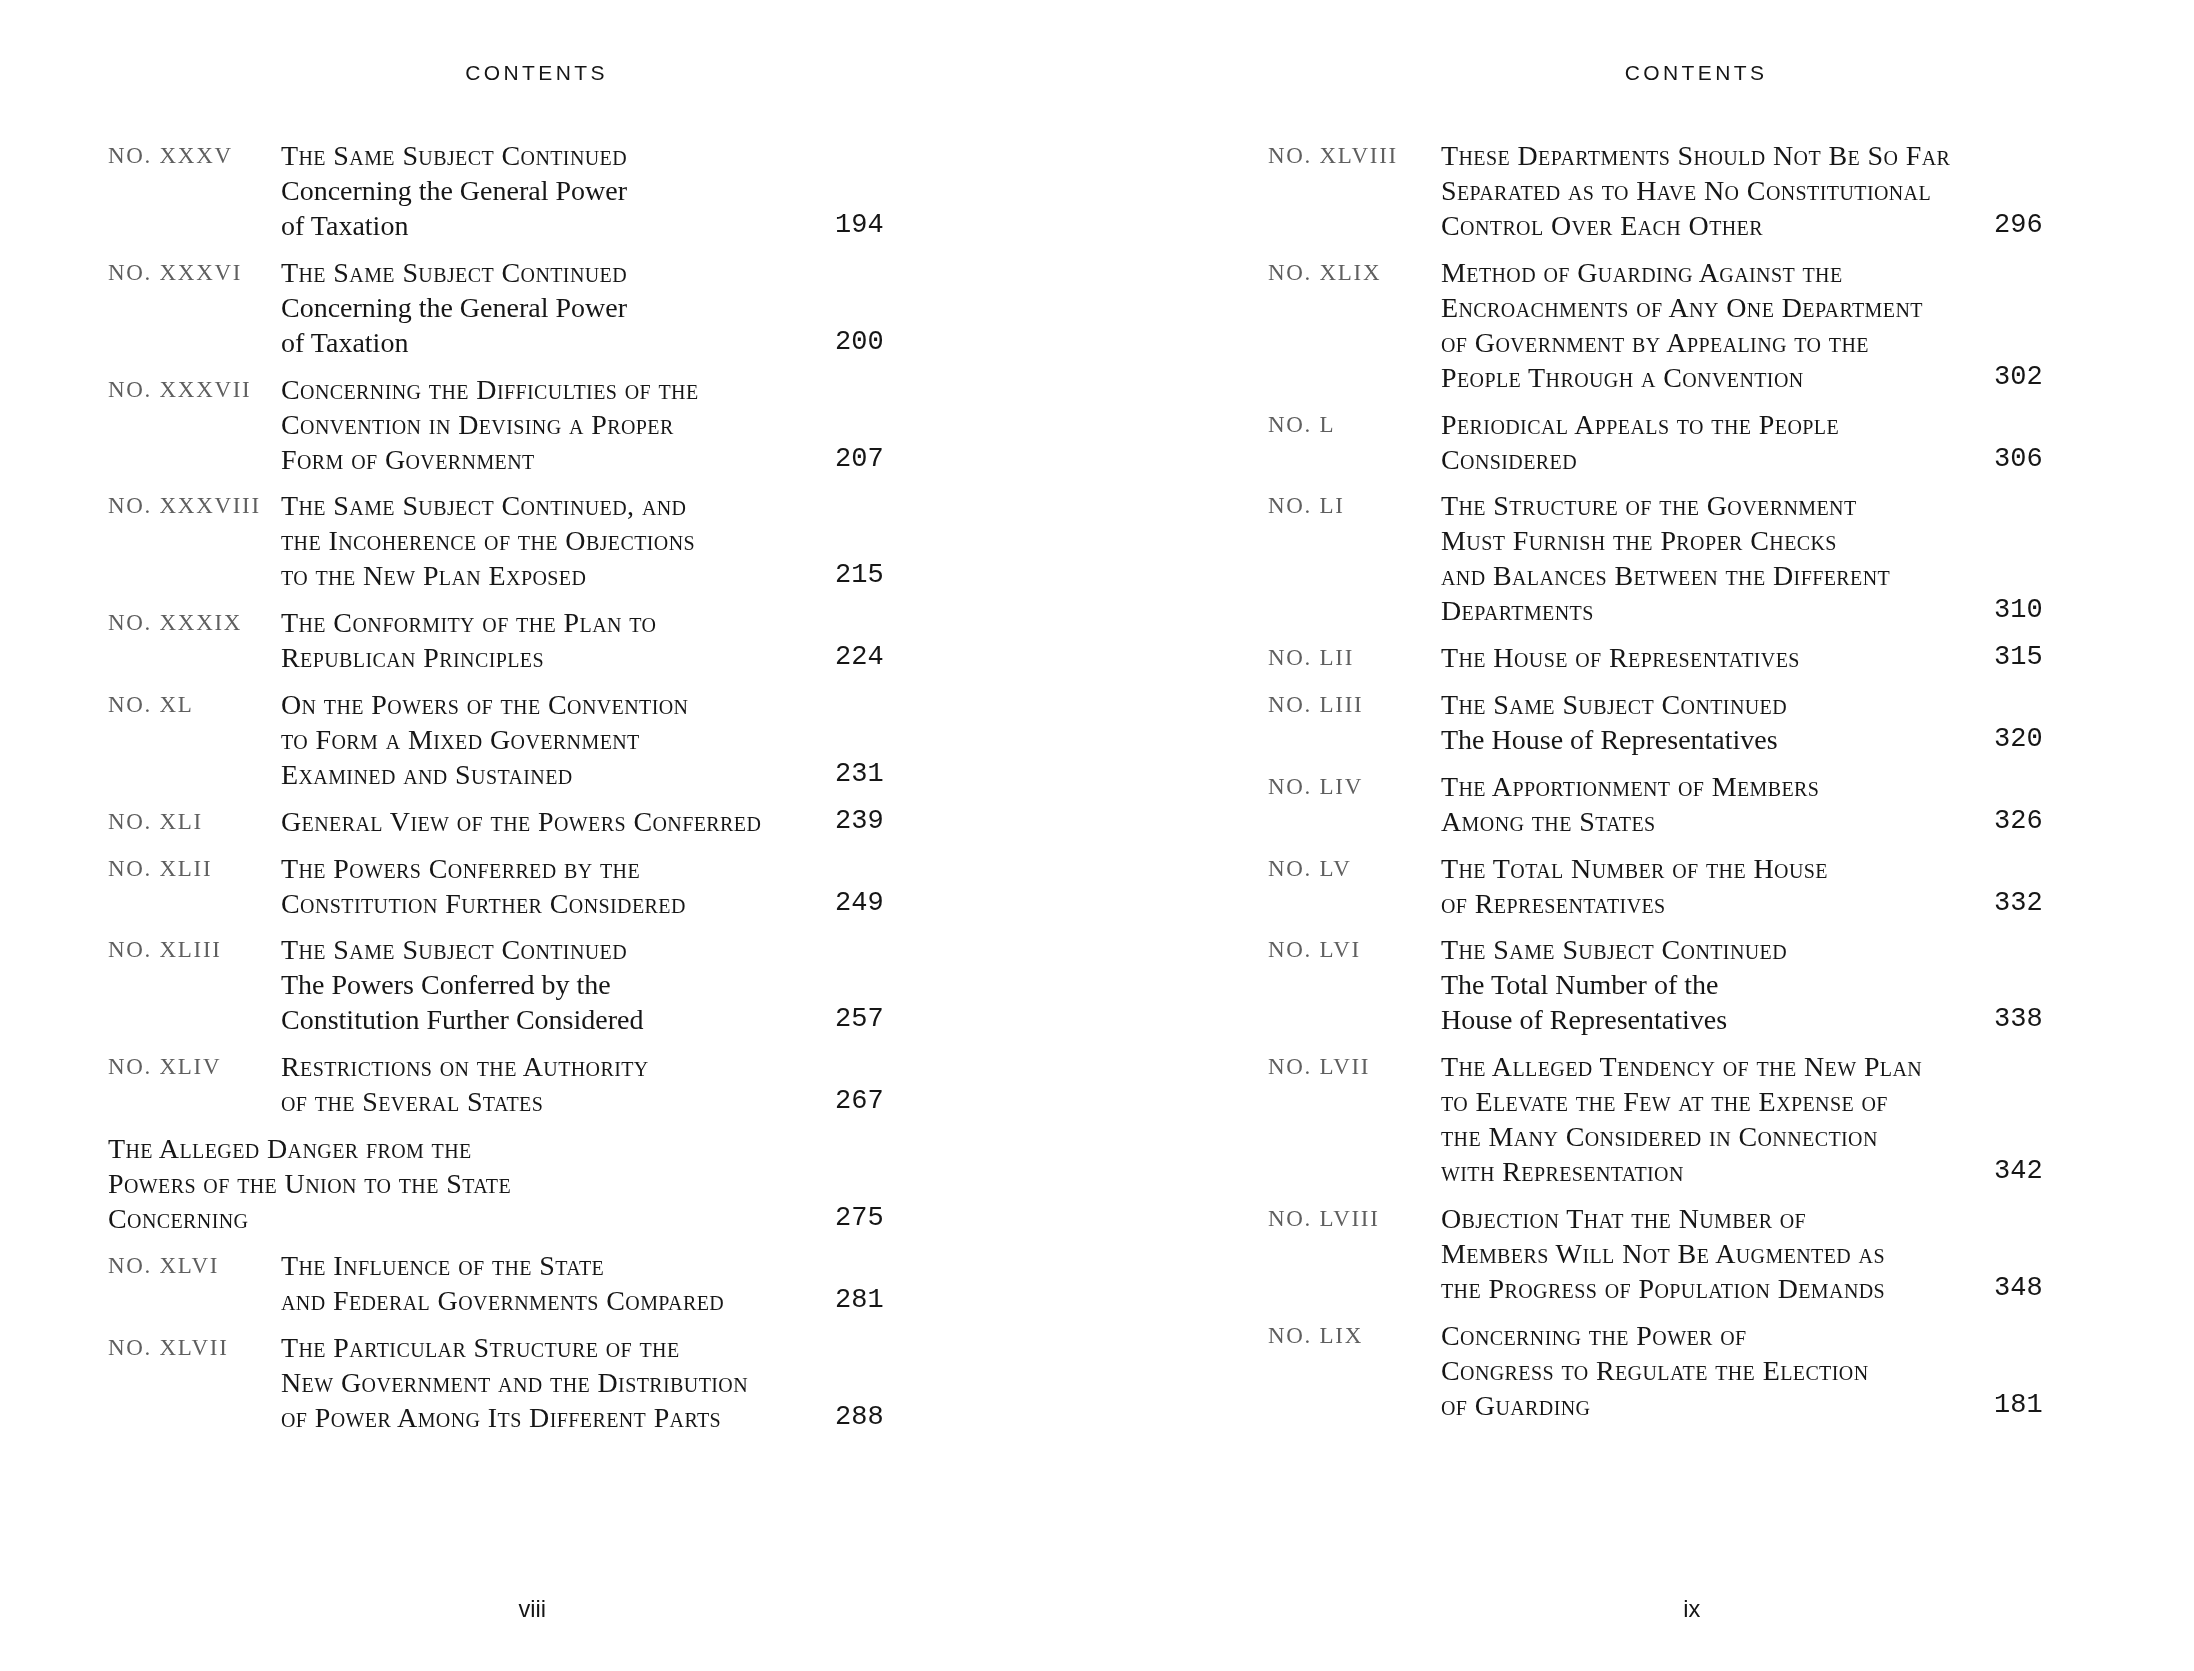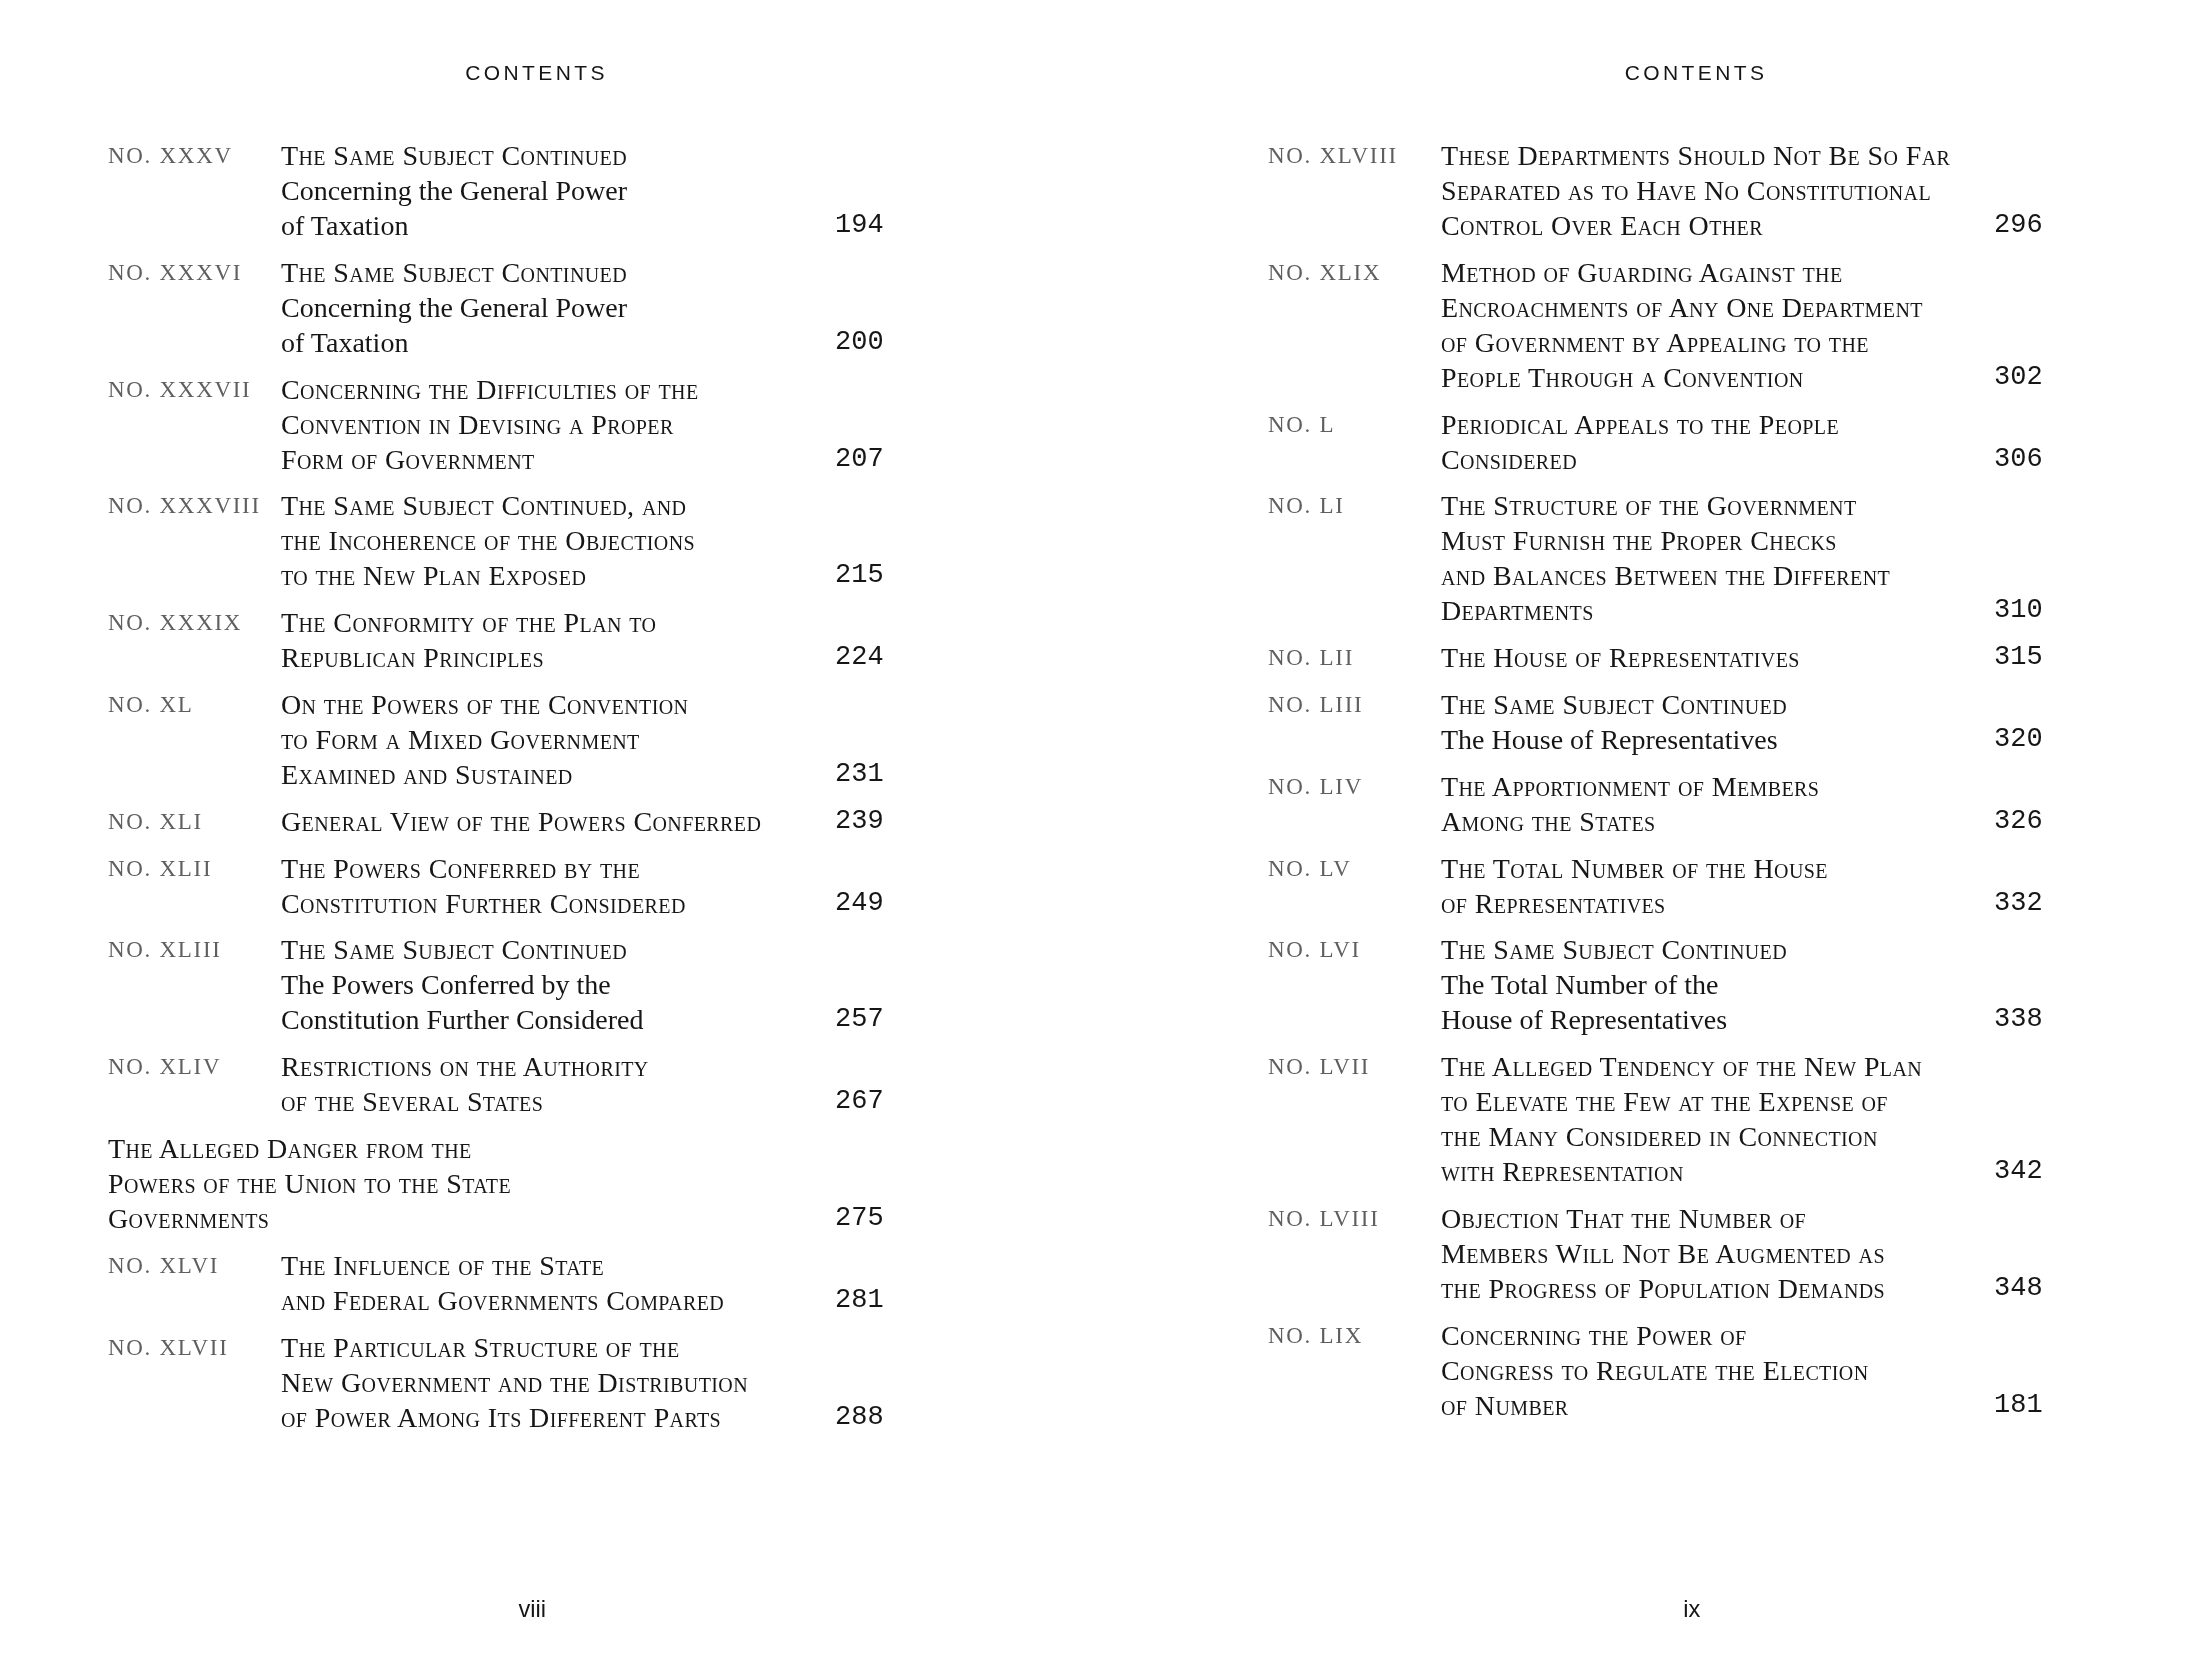--- a/index.html
+++ b/index.html
@@ -159,21 +159,21 @@
           <div class="tt">
             <div class="ln sc">Restrictions on the Authority</div>
             <div class="ln sc">of the Several States</div>
           </div>
           <div class="pg">267</div>
         </div>
         <div class="entry">
           <div class="tt">
             <div class="ln sc">The Alleged Danger from the</div>
             <div class="ln sc">Powers of the Union to the State</div>
-            <div class="ln sc">Governments</div>
+            <div class="ln sc">Concerning</div>
           </div>
           <div class="pg">275</div>
         </div>
         <div class="entry">
           <div class="no">NO. XLVI</div>
           <div class="tt">
             <div class="ln sc">The Influence of the State</div>
             <div class="ln sc">and Federal Governments Compared</div>
           </div>
           <div class="pg">281</div>
@@ -288,21 +288,21 @@
             <div class="ln sc">Members Will Not Be Augmented as</div>
             <div class="ln sc">the Progress of Population Demands</div>
           </div>
           <div class="pg">348</div>
         </div>
         <div class="entry">
           <div class="no">NO. LIX</div>
           <div class="tt">
             <div class="ln sc">Concerning the Power of</div>
             <div class="ln sc">Congress to Regulate the Election</div>
-            <div class="ln sc">of Number</div>
+            <div class="ln sc">of Guarding</div>
           </div>
           <div class="pg">181</div>
         </div>
       </div>
     <div class="folio">ix</div>
   </section>
 
 </div>
 
 

